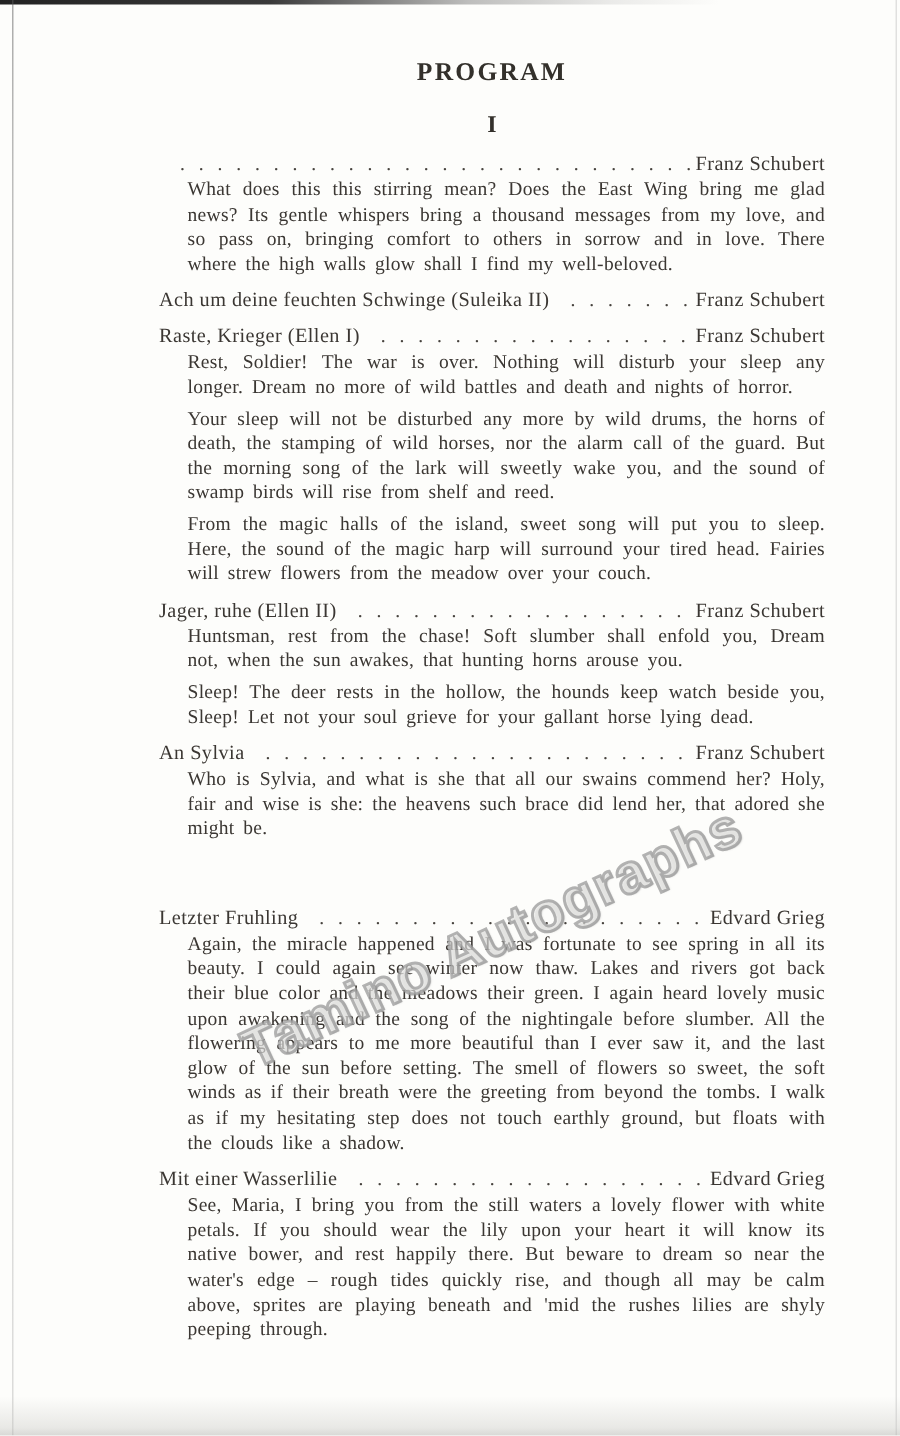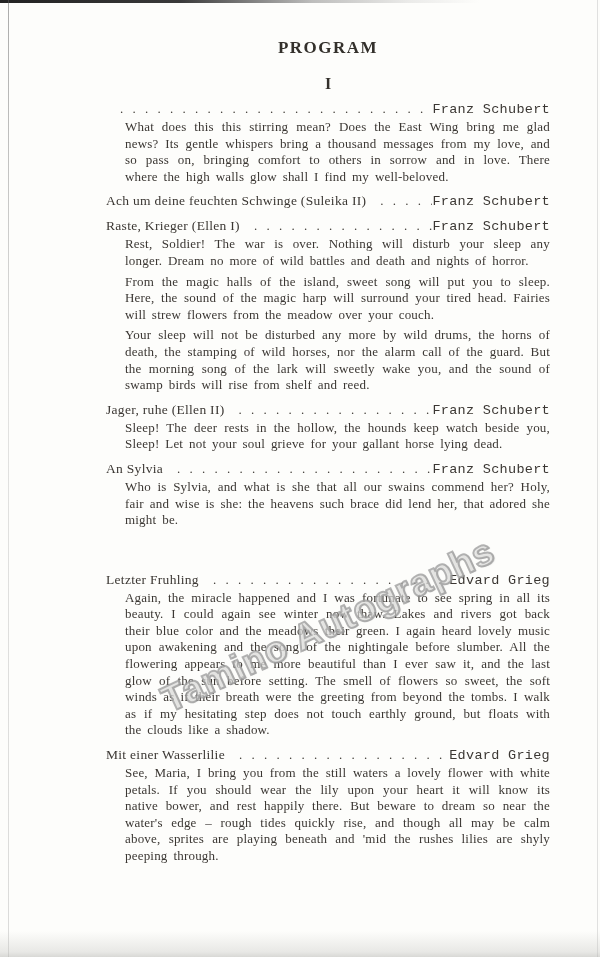--- a/index.html
+++ b/index.html
@@ -64,21 +64,21 @@
   .song-title { flex: 0 0 auto; letter-spacing: 0.3px; }
   .leader {
     flex: 1 1 auto;
     overflow: hidden;
     white-space: nowrap;
     padding: 0 7px 0 14px;
     letter-spacing: 3px;
     font-size: 13px;
     color: #46423d;
   }
-  .composer { flex: 0 0 auto; letter-spacing: 0.3px; font-family: Liberation Mono, monospace; }
+  .composer { flex: 0 0 auto; letter-spacing: 0.3px; }
   .para {
     margin: 1px 0 4px 19px;
     font-size: 13px;
     line-height: 16.6px;
     text-align: justify;
     word-spacing: 2.4px;
     letter-spacing: 0.2px;
   }
   .watermark {
     position: absolute;
@@ -129,30 +129,31 @@
         </div>
       </div>
 
       <div class="song">
         <div class="song-row">
           <span class="song-title">Raste, Krieger (Ellen I)</span>
           <span class="leader">. . . . . . . . . . . . . . . . . . . . . . . . . . . . . . . . . . . . . . . . . . . . . . . . . . . . . . . . . . . .</span>
           <span class="composer">Franz Schubert</span>
         </div>
         <div class="para">Rest, Soldier! The war is over. Nothing will disturb your sleep any longer. Dream no more of wild battles and death and nights of horror.</div>
+        <div class="para">Your sleep will not be disturbed any more by wild drums, the horns of death, the stamping of wild horses, nor the alarm call of the guard. But the morning song of the lark will sweetly wake you, and the sound of swamp birds will rise from shelf and reed.</div>
         <div class="para">From the magic halls of the island, sweet song will put you to sleep. Here, the sound of the magic harp will surround your tired head. Fairies will strew flowers from the meadow over your couch.</div>
-        <div class="para">Your sleep will not be disturbed any more by wild drums, the horns of death, the stamping of wild horses, nor the alarm call of the guard. But the morning song of the lark will sweetly wake you, and the sound of swamp birds will rise from shelf and reed.</div>
       </div>
 
       <div class="song">
         <div class="song-row">
           <span class="song-title">Jager, ruhe (Ellen II)</span>
           <span class="leader">. . . . . . . . . . . . . . . . . . . . . . . . . . . . . . . . . . . . . . . . . . . . . . . . . . . . . . . . . . . .</span>
           <span class="composer">Franz Schubert</span>
         </div>
+        <div class="para">Huntsman, rest from the chase! Soft slumber shall enfold you, Dream not, when the sun awakes, that hunting horns arouse you.</div>
         <div class="para">Sleep! The deer rests in the hollow, the hounds keep watch beside you, Sleep! Let not your soul grieve for your gallant horse lying dead.</div>
       </div>
 
       <div class="song">
         <div class="song-row">
           <span class="song-title">An Sylvia</span>
           <span class="leader">. . . . . . . . . . . . . . . . . . . . . . . . . . . . . . . . . . . . . . . . . . . . . . . . . . . . . . . . . . . .</span>
           <span class="composer">Franz Schubert</span>
         </div>
         <div class="para">Who is Sylvia, and what is she that all our swains commend her? Holy, fair and wise is she: the heavens such brace did lend her, that adored she might be.</div>

